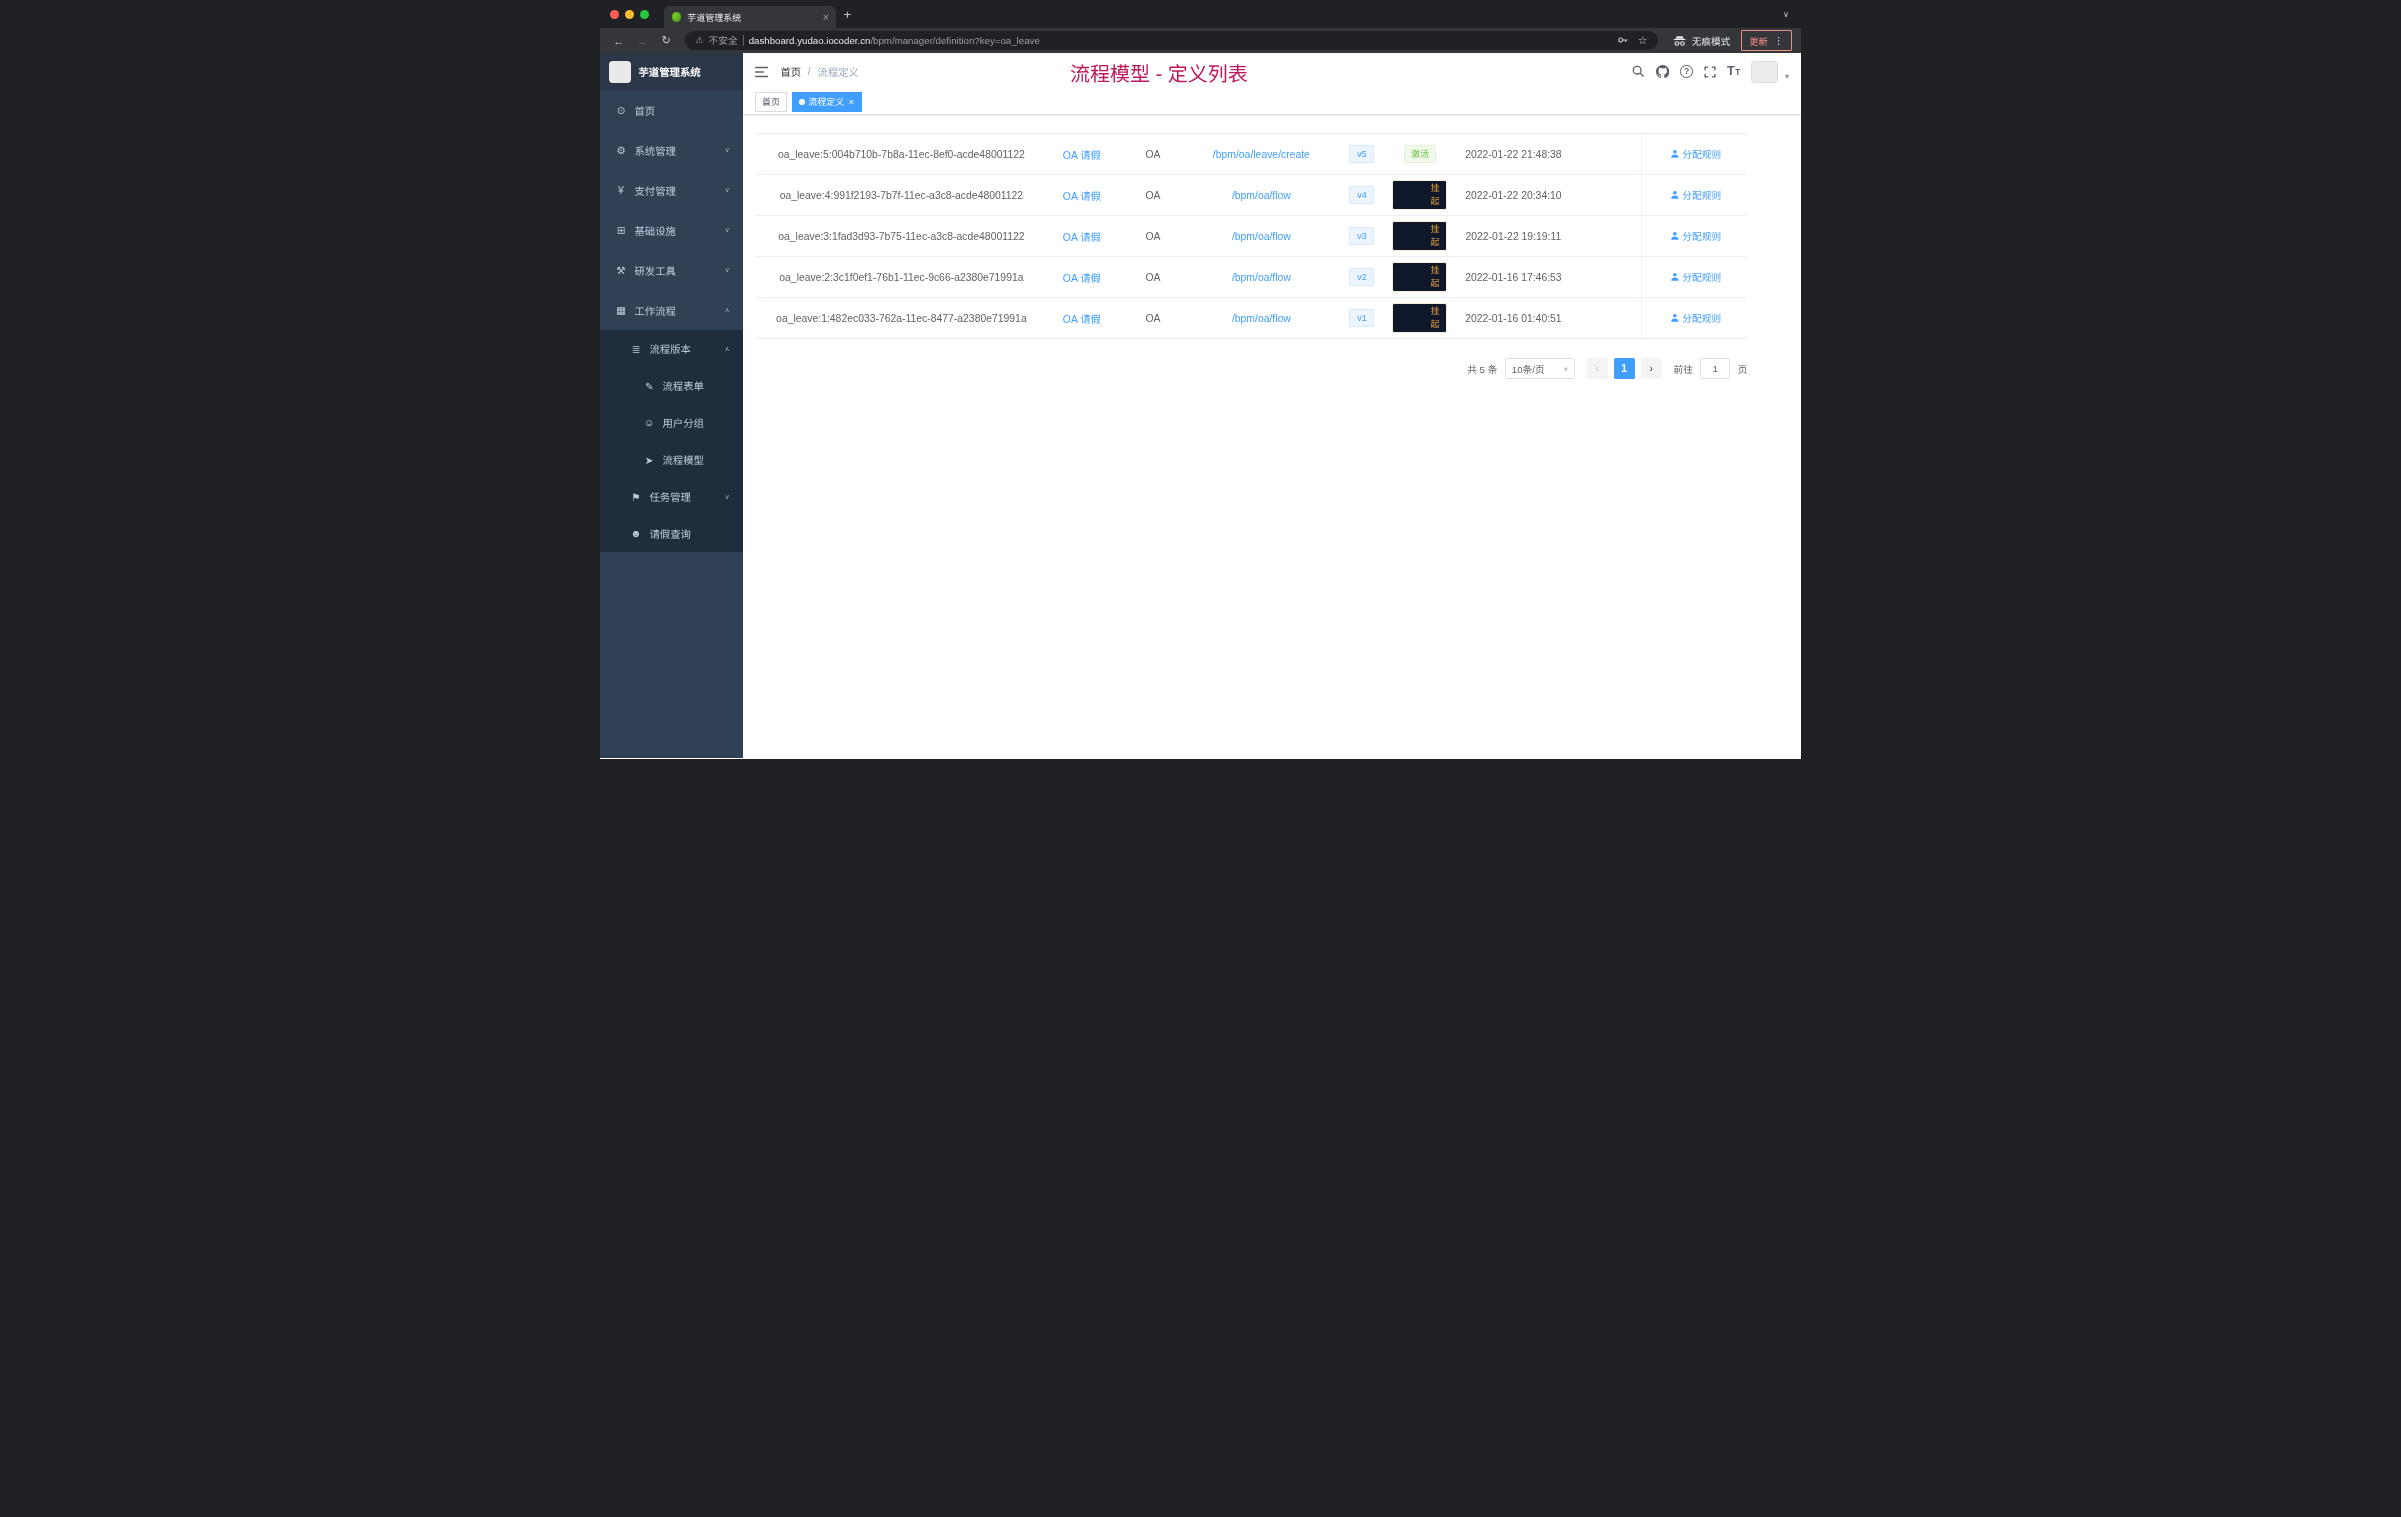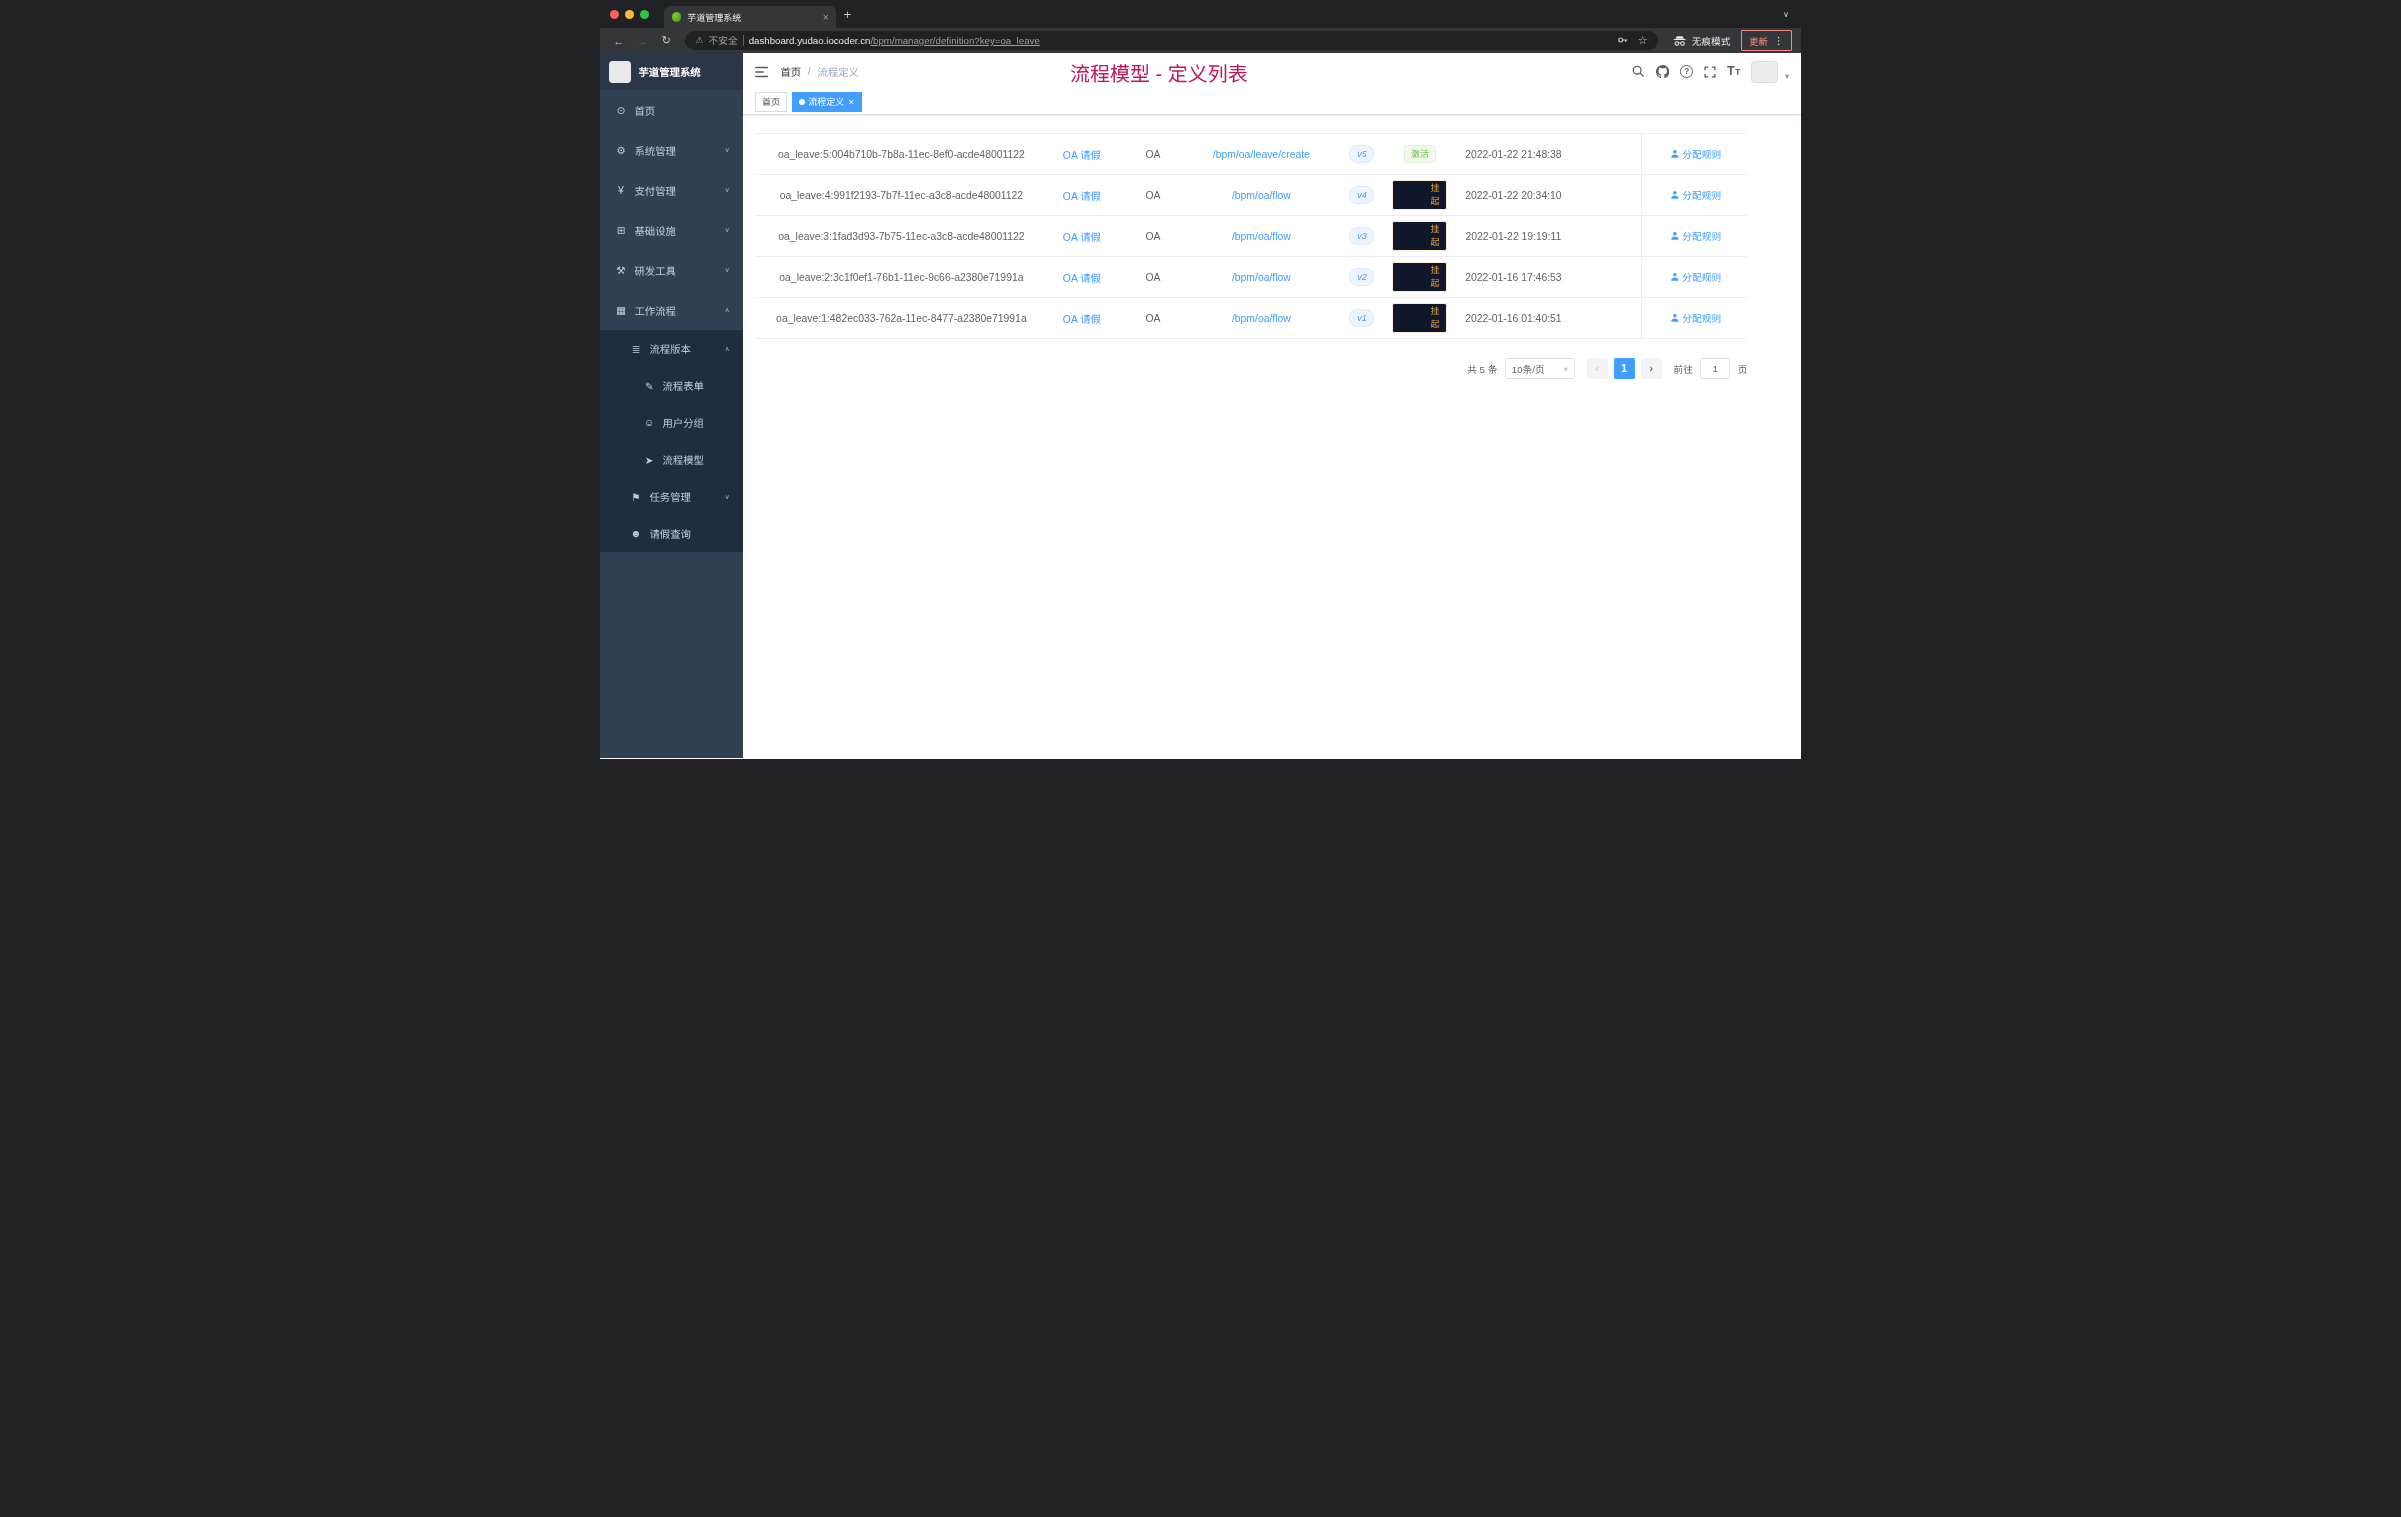--- a/index.html
+++ b/index.html
@@ -20,21 +20,21 @@
   .newtab { color: #c7c7c7; font-size: 13.4px; margin-left: 7.4px; cursor: pointer; }
   .tabsearch { margin-left: auto; margin-right: 12px; color: #c7c7c7; font-size: 8.2px; }
   .addressbar { height: 25px; background: #35363a; display: flex; align-items: center; padding: 0 9px; gap: 4.5px; }
   .navic { width: 19.3px; text-align: center; color: #c7c7c7; font-size: 11px; cursor: pointer; }
   .navic.fwd { color: #5f6368; }
   .omnibox { flex: 1; height: 19.3px; background: #202124; border-radius: 9.7px; display: flex; align-items: center;
              gap: 5.2px; padding: 0 10.4px; font-size: 9.7px; color: #9aa0a6; margin: 0 4.5px; }
   .warn { font-size: 9px; color: #9aa0a6; }
   .sep-v { width: 0.7px; height: 10.4px; background: #5f6368; display: inline-block; }
   .host { color: #e8eaed; }
-  .path { color: #9aa0a6; text-decoration: underline; }
+  .path { color: #9aa0a6; }
   .obx-right { margin-left: auto; display: flex; align-items: center; gap: 9px; color: #c7c7c7; }
   .obx-right .star { font-size: 11px; }
   .incog { display: flex; align-items: center; gap: 5.2px; color: #e8eaed; font-size: 9.7px; margin: 0 6px; }
   .update-pill { border: 0.7px solid #f28b82; border-radius: 1px; padding: 2.2px 7.4px; display: flex; align-items: center;
                  gap: 6px; color: #f28b82; font-size: 9.3px; cursor: pointer; }
   .update-pill .dots { color: #e8eaed; font-size: 9.7px; }
 
   
   .app { display: flex; height: 705px; }
   .sidebar { width: 143px; flex-shrink: 0; background: #304156; color: #bfcbd9; font-size: 10.4px; overflow: hidden; }
@@ -81,22 +81,22 @@
   .content { flex: 1; padding: 18px 0 0 13.4px; background: #fff; }
   .dtable { width: 991px; font-size: 10.4px; color: #606266; border-top: 0.7px solid #ebeef5; }
   .t-header, .t-row { display: grid; grid-template-columns: 290px 71px 71px 146px 55px 61px 126px 65px 107px; }
   .t-header { background: #f8f8f9; border-bottom: 0.7px solid #ebeef5; }
   .t-header .cell { height: 27.5px; display: flex; align-items: center; justify-content: center;
                     font-weight: bold; color: #515a6e; font-size: 10.4px; }
   .t-row { height: 41px; border-bottom: 0.7px solid #ebeef5; }
   .t-row .cell { display: flex; align-items: center; justify-content: center; text-align: center; padding: 0 3px; overflow: hidden; }
   .col-action { border-left: 0.7px solid #ebeef5; }
   .link { color: #409eff; cursor: pointer; }
-  .tag-ver { background: #ecf5ff; border: 0.7px solid #d9ecff; color: #409eff; border-radius: 8px;
-             padding: 1.5px 6.7px; font-size: 9px; line-height: 1.4; font-style: italic; }
+  .tag-ver { background: #ecf5ff; border: 0.7px solid #d9ecff; color: #409eff; border-radius: 1px;
+             padding: 1.5px 6.7px; font-size: 9px; line-height: 1.4; }
   .tag-status { border-radius: 2.2px; padding: 1.5px 6px; font-size: 9px; line-height: 1.4; }
   .tag-status.success { background: #f0f9eb; border: 0.7px solid #e1f3d8; color: #67c23a; }
   .tag-status.warning { background: #0f172a; border: 0.7px solid #faecd8; color: #e6a23c; padding-left: 36px; }
   .action-link { font-size: 9.7px; display: inline-flex; align-items: center; gap: 3px; }
   .a-icon { display: inline-flex; }
 
   
   .pagination { width: 991px; margin-top: 19.3px; display: flex; justify-content: flex-end; align-items: center;
                 gap: 7.4px; font-size: 9.7px; color: #606266; }
   .psize { width: 70px; height: 21px; border: 0.7px solid #dcdfe6; border-radius: 2.2px; display: flex; align-items: center;

